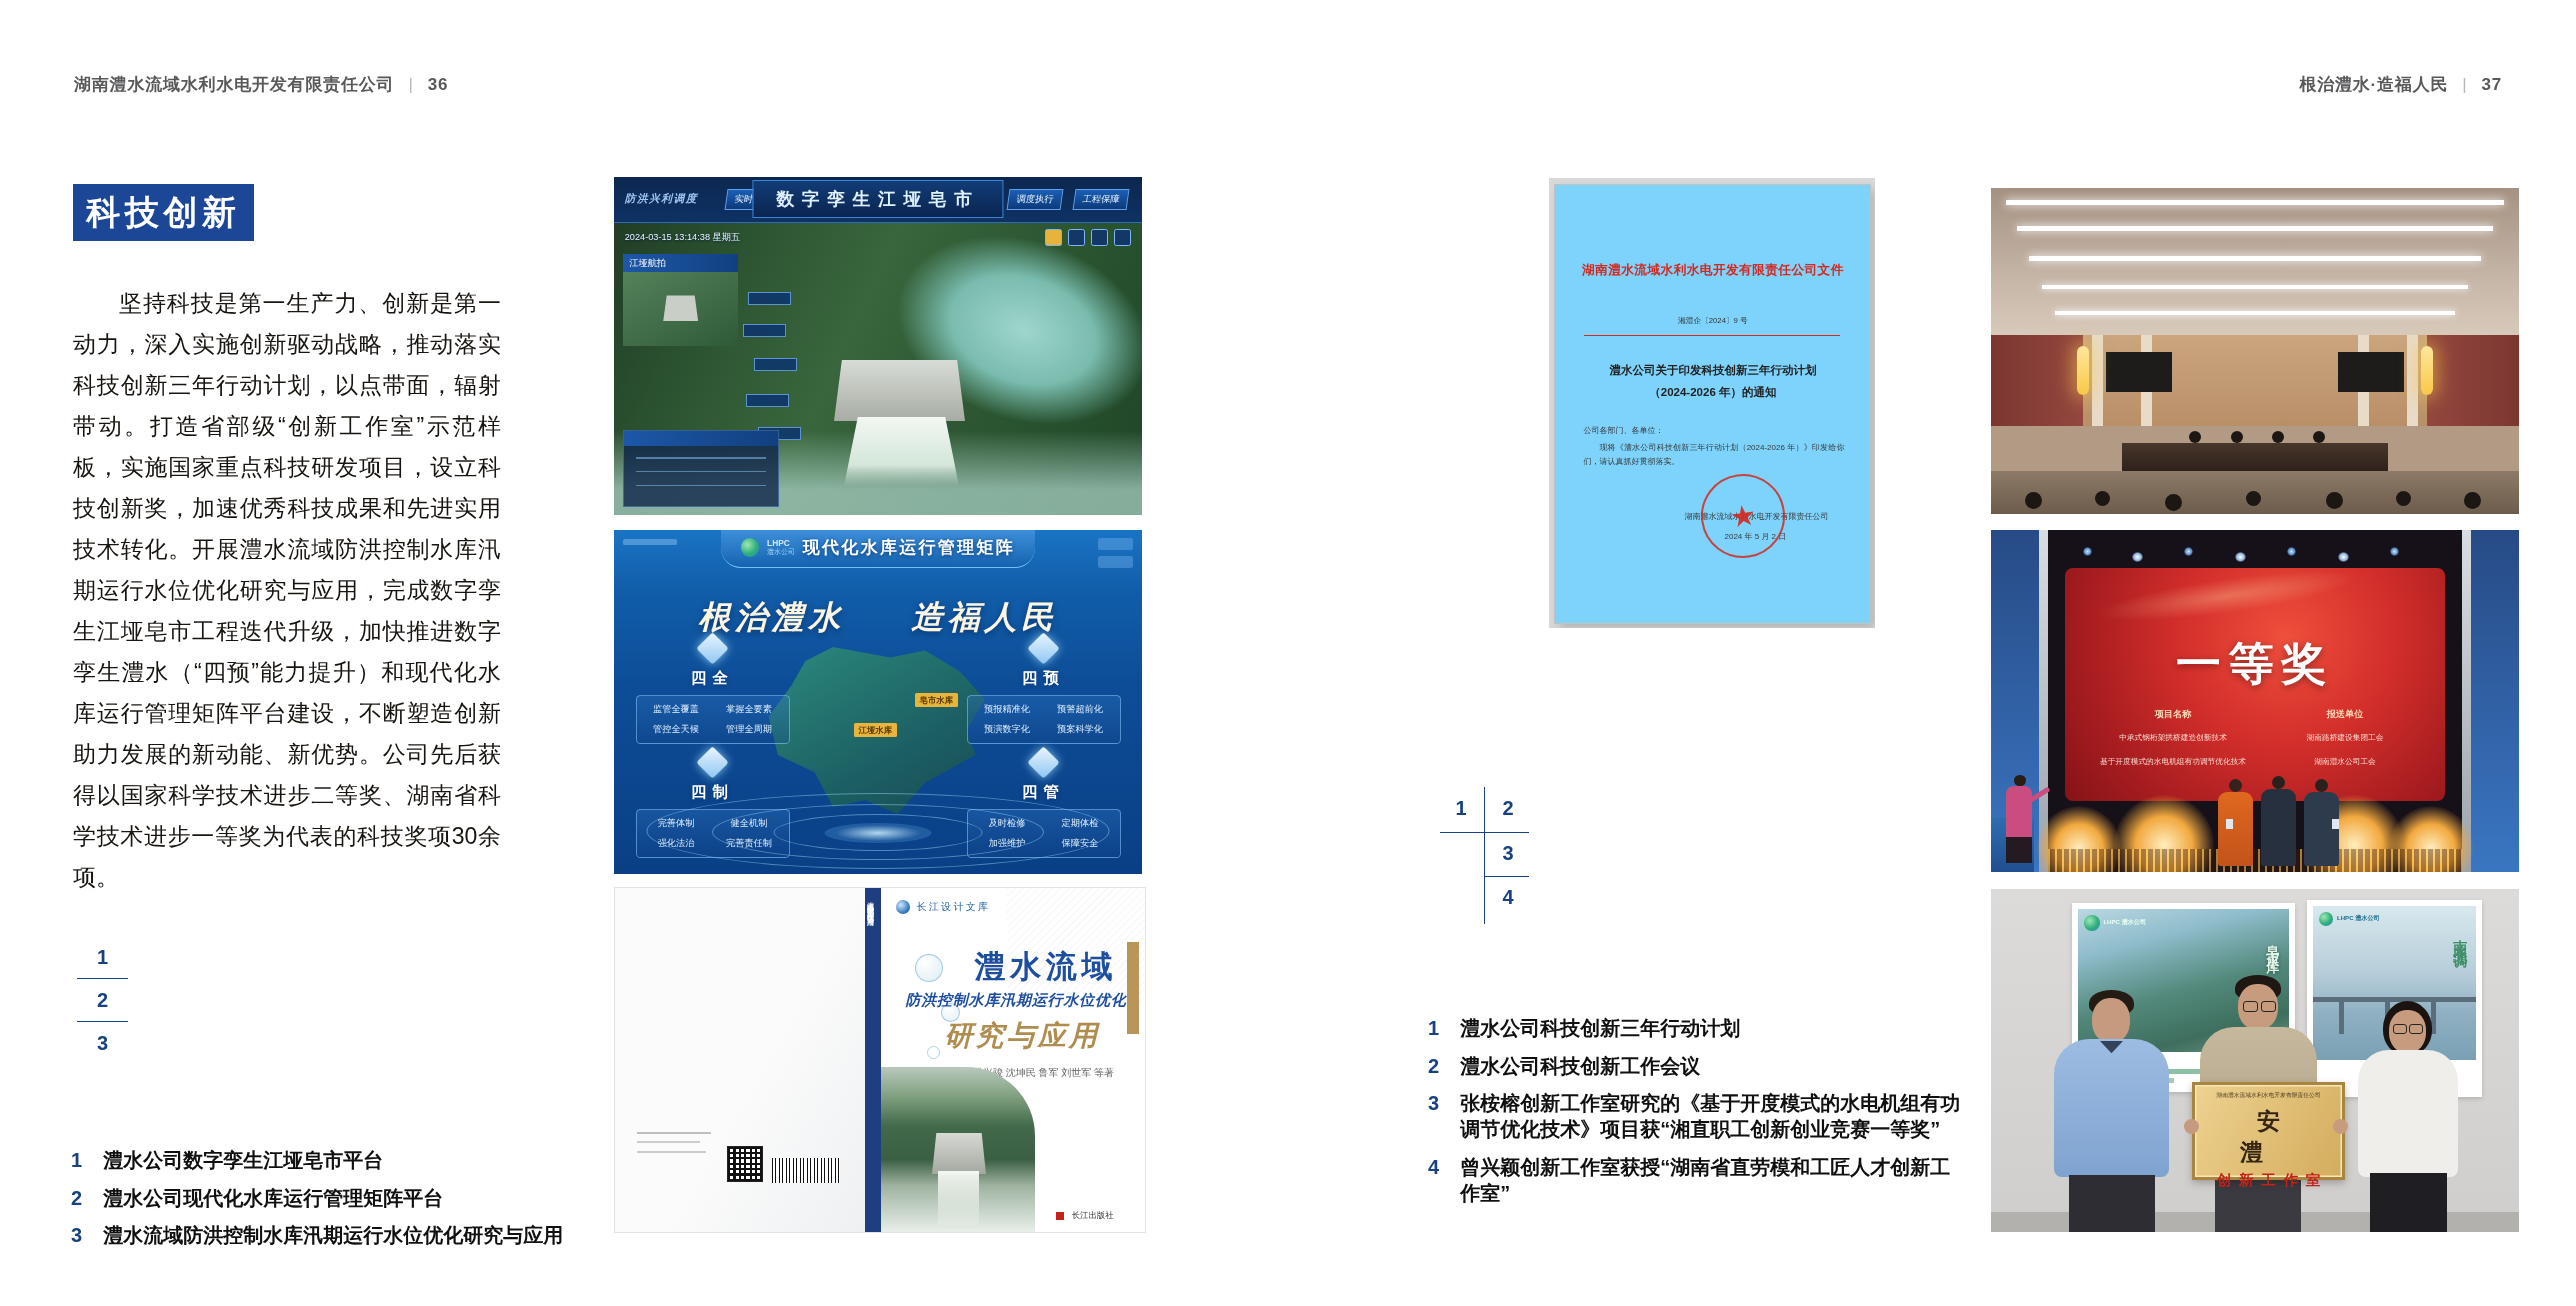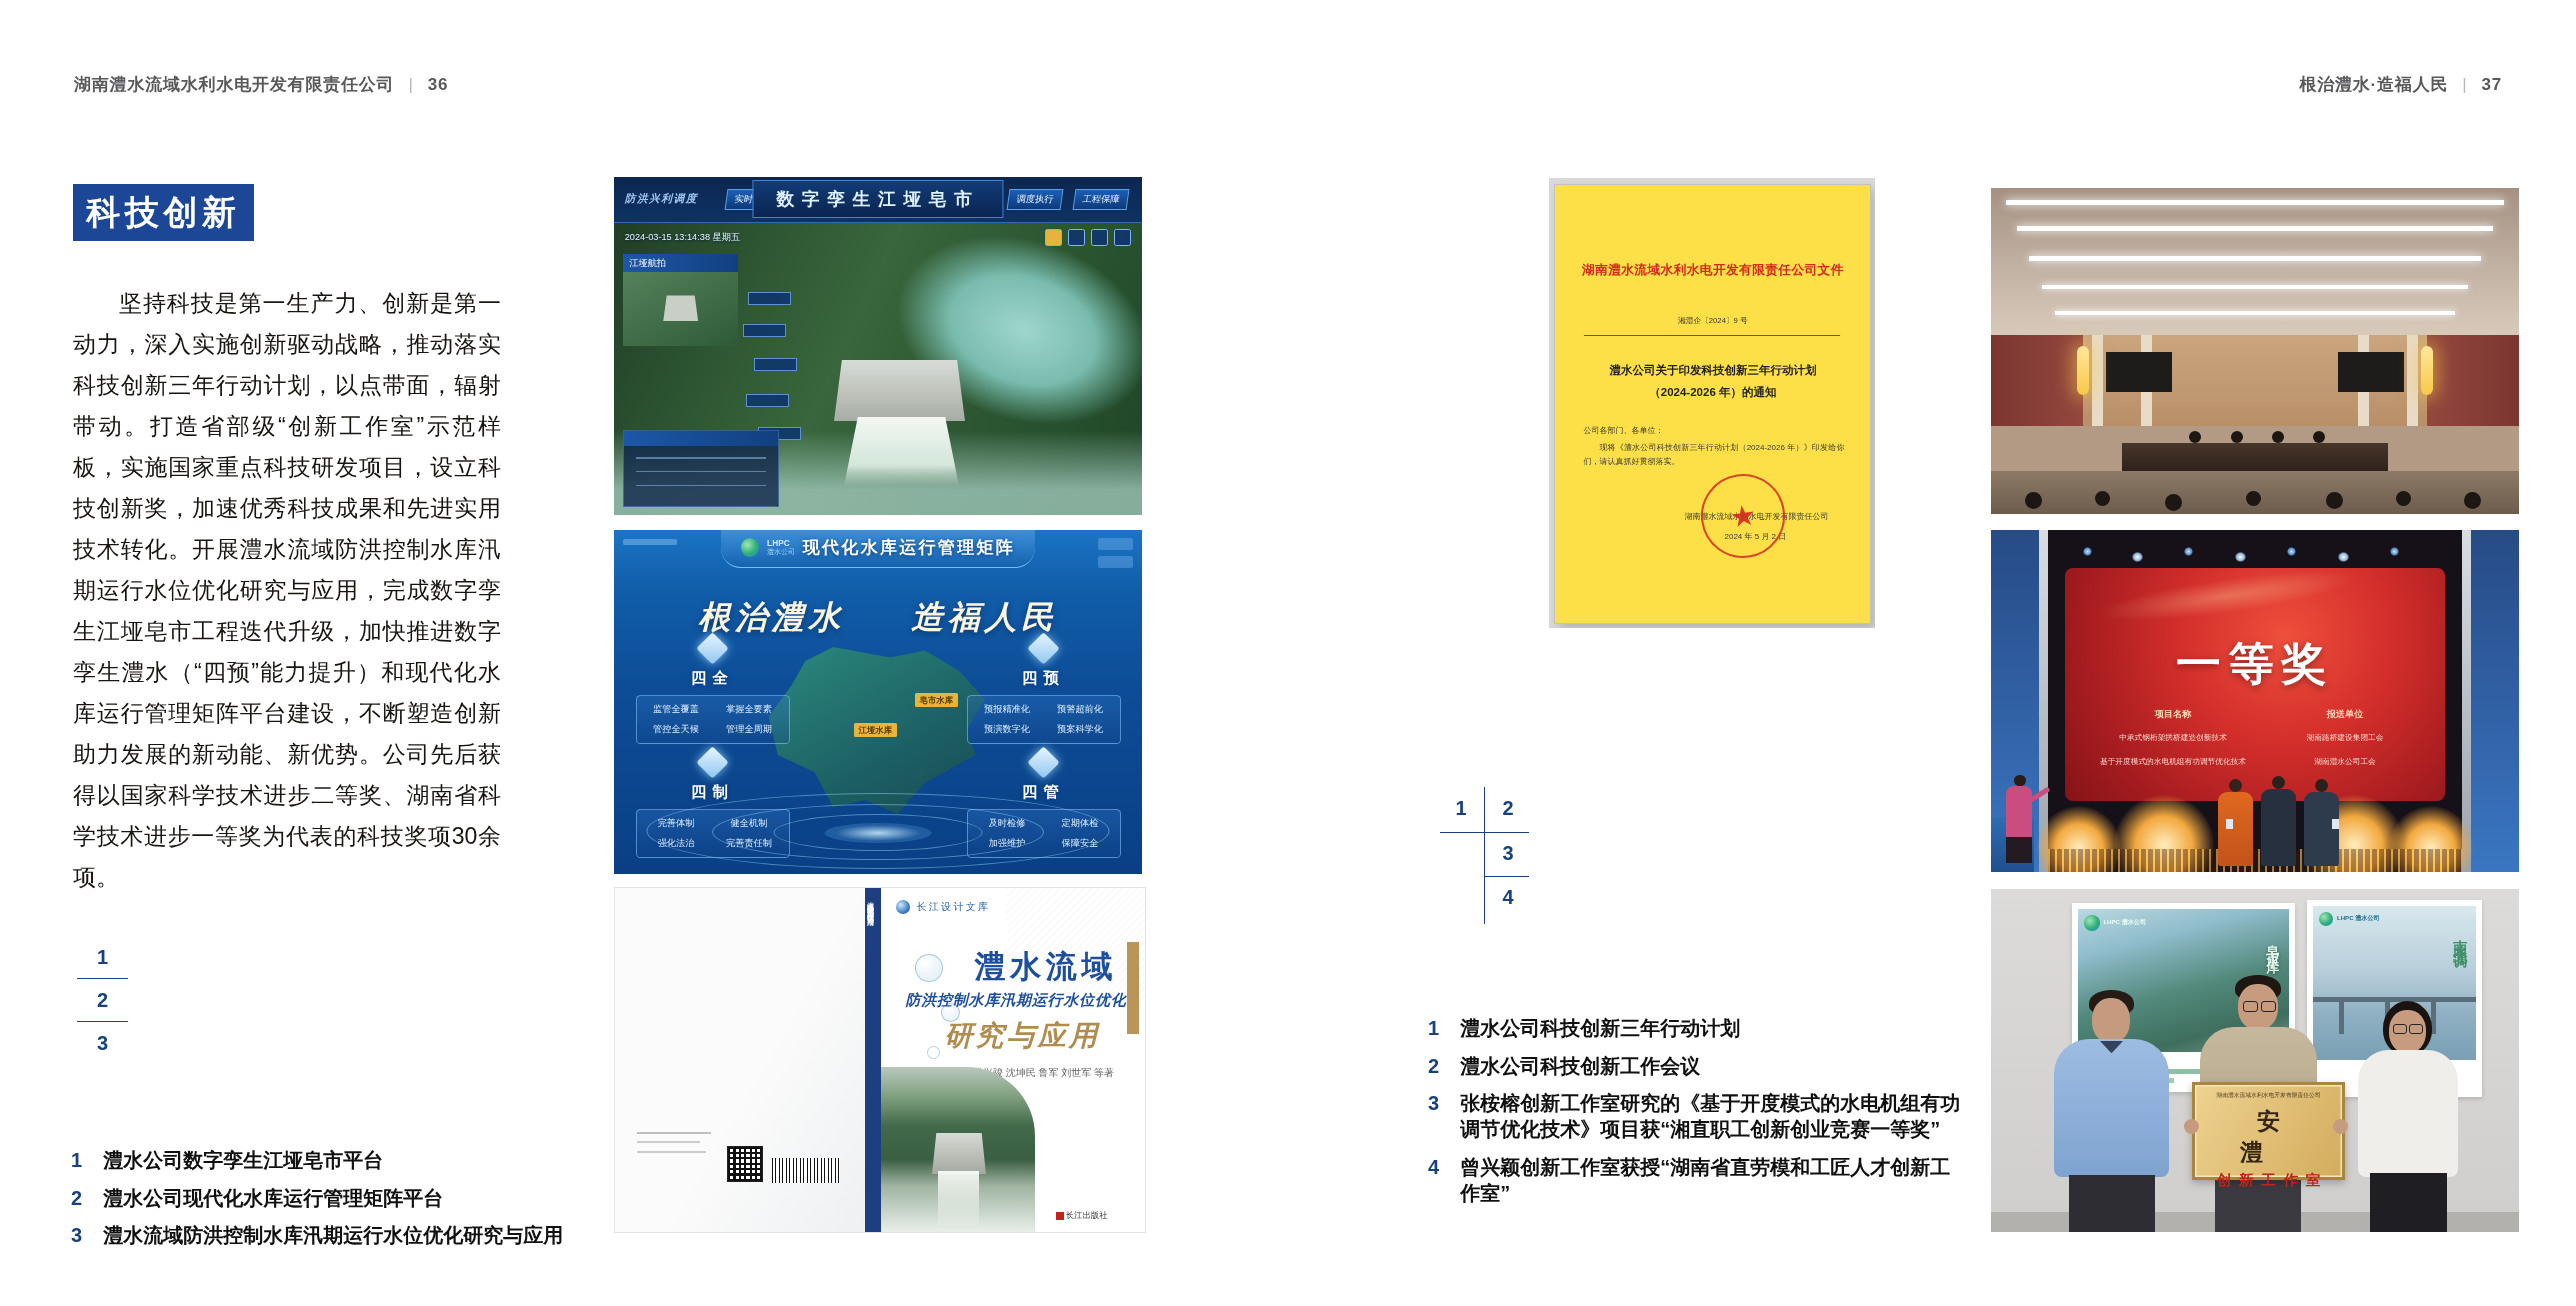--- a/index.html
+++ b/index.html
@@ -222,36 +222,36 @@
         <div class="abs" style="left:64px;top:190px;width:7px;height:7px;border:1.5px solid rgba(150,195,215,.7);border-radius:50%;"></div>
         <div class="abs" style="right:28px;top:58px;font-size:31px;font-weight:bold;color:#1e4f9e;letter-spacing:4.6px;">澧水流域</div>
         <div class="abs" style="right:18.4px;top:103px;font-size:15px;font-weight:bold;font-style:italic;color:#1e4f9e;letter-spacing:0.8px;">防洪控制水库汛期运行水位优化</div>
         <div class="abs" style="right:45px;top:129px;font-size:28px;font-weight:bold;font-style:italic;color:#b08d4f;letter-spacing:3.1px;">研究与应用</div>
         <div class="abs" style="right:31px;top:178px;font-size:10px;color:#666;">洪兴骏 沈坤民 鲁军 刘世军 等著</div>
         <div class="abs" style="right:6.1px;top:54px;width:12.3px;height:92px;background:#b99559;"></div>
         <div class="abs" style="left:0;bottom:0;width:154px;height:165px;border-top-right-radius:69px;overflow:hidden;background:linear-gradient(180deg,#b9c8bd 0%,#7fa07f 18%,#41694a 36%,#3a5f43 56%,#9fb3a1 72%,#e8efe9 100%);">
           <div class="abs" style="left:51px;top:66px;width:54px;height:41px;background:linear-gradient(180deg,#d7dad4,#a3a8a0);clip-path:polygon(8% 0,92% 0,100% 100%,0 100%);"></div>
           <div class="abs" style="left:57px;top:104px;width:41px;height:54px;background:linear-gradient(180deg,#f4f8f3,rgba(244,248,243,.2));"></div>
         </div>
-        <div class="abs" style="left:175px;bottom:10.7px;display:flex;align-items:center;gap:2px;">
+        <div class="abs" style="left:175px;bottom:10.7px;display:flex;align-items:center;gap:8px;">
           <span style="width:7.7px;height:7.7px;background:#c22318;display:inline-block;"></span>
           <span style="font-size:8.4px;color:#333;">长江出版社</span>
         </div>
       </div>
     </div>
   </div>
 
   <div class="page">
 
     <div class="rh" style="right:74px;text-align:right;">
       <span>根治澧水·造福人民</span><span class="sep">|</span><span>37</span>
     </div>
 
     <div class="fig" style="left:1549px;top:178px;width:326px;height:450px;background:#d9d9d9;">
-      <div class="abs" style="left:5.4px;top:6.1px;width:315px;height:438px;background:#fde047;border:0.8px solid #c2c2c2;box-shadow:4.6px 6.1px 10.7px rgba(0,0,0,.18);">
+      <div class="abs" style="left:5.4px;top:6.1px;width:315px;height:438px;background:#7dd3fc;border:0.8px solid #c2c2c2;box-shadow:4.6px 6.1px 10.7px rgba(0,0,0,.18);">
         <div class="abs" style="left:0;right:0;top:77px;text-align:center;font-size:12.7px;font-weight:bold;color:#d5281f;letter-spacing:0.4px;">湖南澧水流域水利水电开发有限责任公司文件</div>
         <div class="abs" style="left:0;right:0;top:131px;text-align:center;font-size:7.7px;color:#333;">湘澧企〔2024〕9 号</div>
         <div class="docline" style="left:29px;top:150px;width:256px;"></div>
         <div class="abs" style="left:0;right:0;top:178px;text-align:center;font-size:11.5px;font-weight:600;color:#222;">澧水公司关于印发科技创新三年行动计划</div>
         <div class="abs" style="left:0;right:0;top:200px;text-align:center;font-size:11.5px;font-weight:600;color:#222;">（2024-2026 年）的通知</div>
         <div class="abs" style="left:28px;top:240px;font-size:8px;color:#3a3a3a;">公司各部门、各单位：</div>
         <div class="abs" style="left:28px;top:256px;width:261px;font-size:8px;line-height:14px;color:#3a3a3a;text-indent:2em;text-align:justify;">现将《澧水公司科技创新三年行动计划（2024-2026 年）》印发给你们，请认真抓好贯彻落实。</div>
         <div class="abs" style="right:14px;top:326px;width:200px;text-align:center;font-size:8px;color:#3a3a3a;">湖南澧水流域水利水电开发有限责任公司</div>
         <div class="abs" style="right:46px;top:346px;width:138px;text-align:center;font-size:8px;color:#3a3a3a;">2024 年 5 月 2 日</div>
         <div class="seal" style="left:146px;top:289px;">

